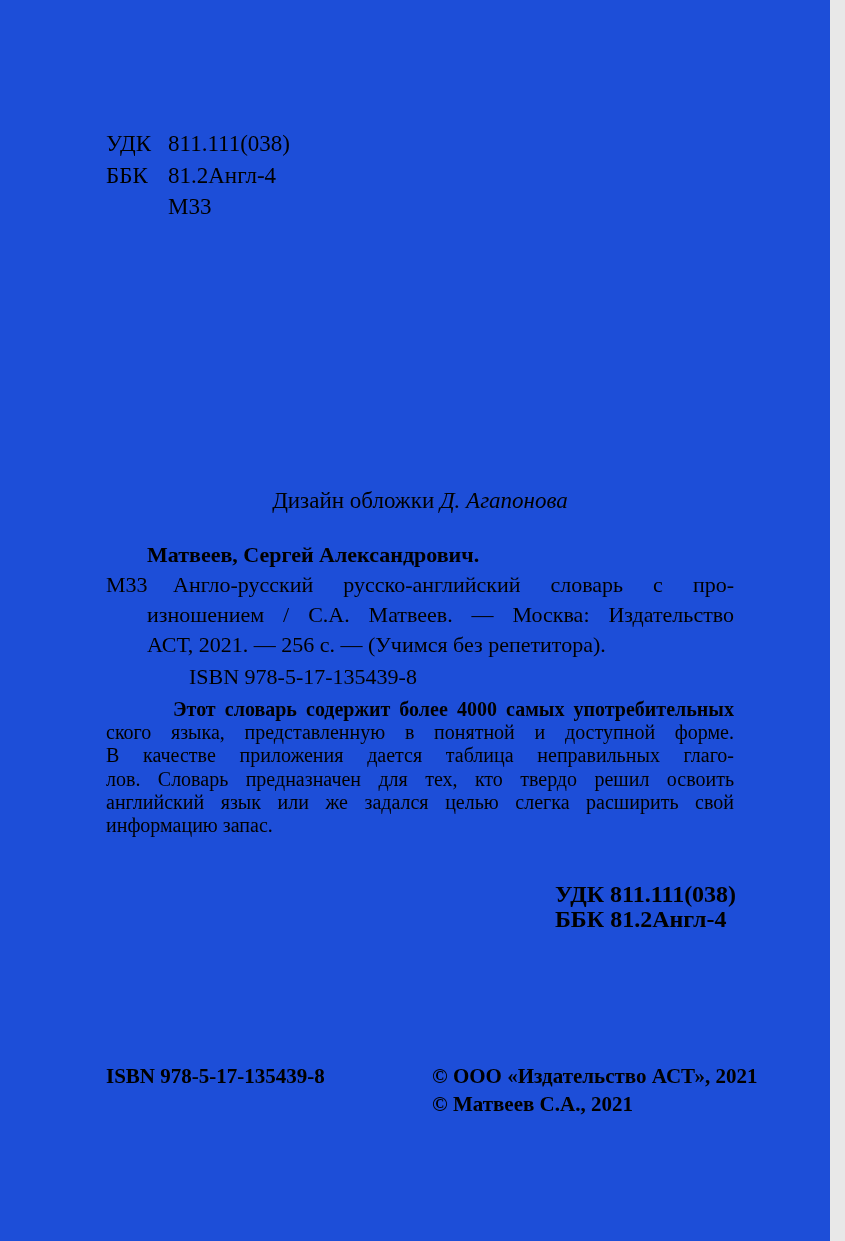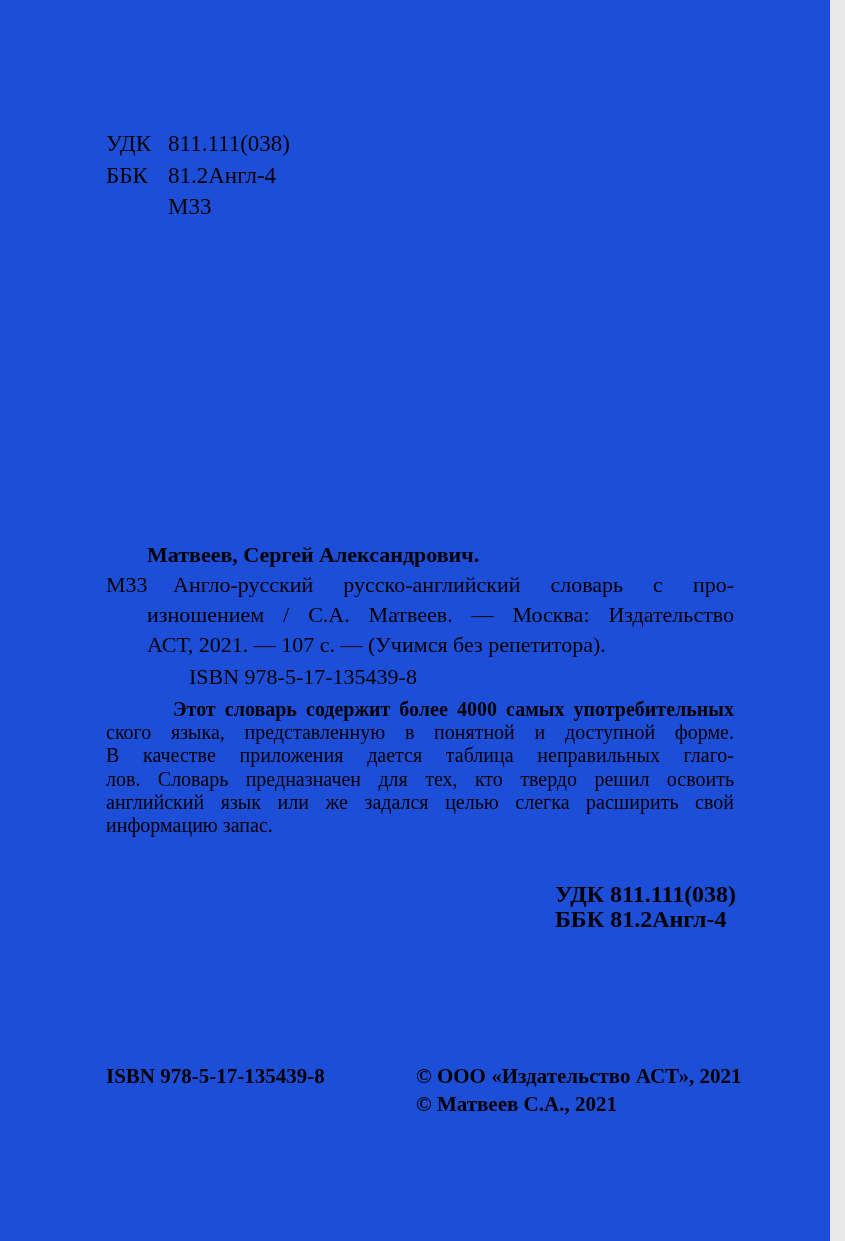--- a/index.html
+++ b/index.html
@@ -57,21 +57,21 @@
     font-weight: bold;
   }
 
   
   .footer-isbn {
     left: 106px; top: 1063px;
     font-size: 21px; line-height: 27px;
     font-weight: bold;
   }
   .footer-copyright {
-    left: 416px; top: 1063px;
+    left: 432px; top: 1063px;
     font-size: 21px; line-height: 27.5px;
     font-weight: bold;
   }
 </style>
 </head>
 <body>
 
 <div class="page">
 
   <div class="abs top-codes">
@@ -82,28 +82,32 @@
     <div class="row">
       <span class="lbl">ББК</span>
       <span class="val">81.2Англ-4</span>
     </div>
     <div class="row">
       <span class="lbl"></span>
       <span class="val">М33</span>
     </div>
   </div>
 
+  <div class="abs cover-design">
+    <span>Дизайн обложки</span>
+    <span class="designer">Д. Агапонова</span>
+  </div>
 
   <div class="abs catalog">
     <div class="cat-head">Матвеев, Сергей Александрович.</div>
     <span class="cat-code">М33</span>
     <div class="cat-entry">
       <div class="jline indent1">Англо-русский русско-английский словарь с про-</div>
       <div class="jline">изношением / С.А. Матвеев. — Москва: Издательство</div>
-      <div class="lline">АСТ, 2021. — 107 с. — (Учимся без репетитора).</div>
+      <div class="lline">АСТ, 2021. — 256 с. — (Учимся без репетитора).</div>
     </div>
     <div class="cat-isbn">ISBN 978-5-17-135439-8</div>
   </div>
 
   <div class="abs annotation">
     <div class="jline indent2">Этот словарь содержит более 4000 самых употребительных</div>
     <div class="jline">ского языка, представленную в понятной и доступной форме.</div>
     <div class="jline">В качестве приложения дается таблица неправильных глаго-</div>
     <div class="jline">лов. Словарь предназначен для тех, кто твердо решил освоить</div>
     <div class="jline">английский язык или же задался целью слегка расширить свой</div>

